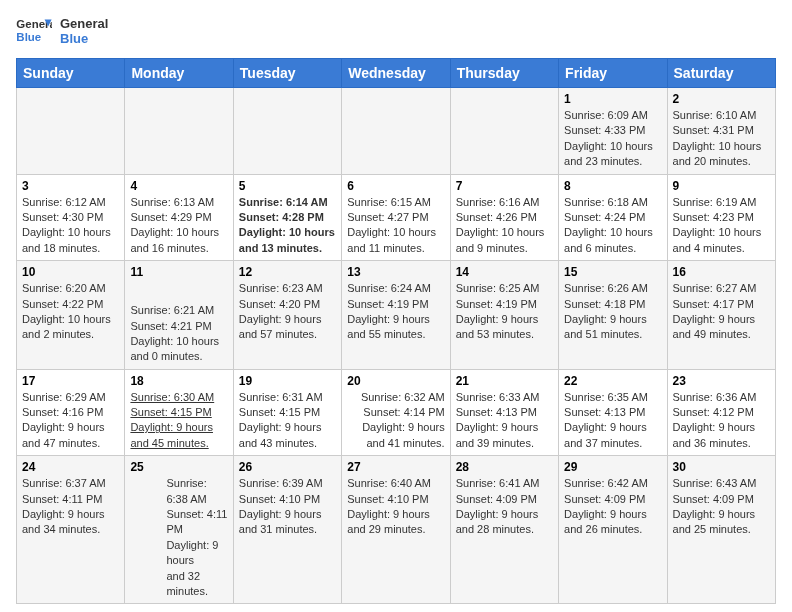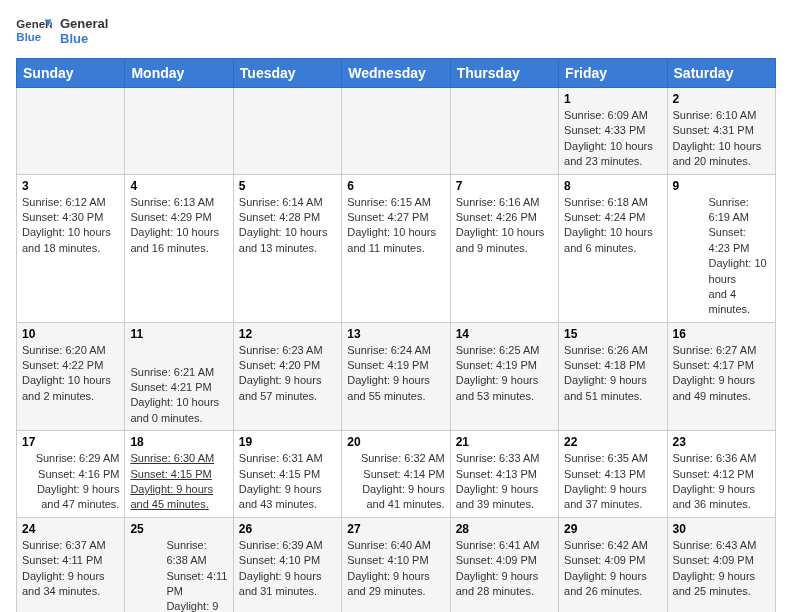--- a/index.html
+++ b/index.html
@@ -145,21 +145,21 @@
         </td>
         <td>
           <span class="day-num">4</span>
           <div class="day-info" style="white-space: pre-line;">Sunrise: 6:13 AM
 Sunset: 4:29 PM
 Daylight: 10 hours
 and 16 minutes.</div>
         </td>
         <td>
           <span class="day-num">5</span>
-          <div class="day-info" style="white-space: pre-line;">Sunrise: 6:14 AM
+          <div class="day-info" style="white-space: pre-line; font-weight: bold;">Sunrise: 6:14 AM
 Sunset: 4:28 PM
 Daylight: 10 hours
 and 13 minutes.</div>
         </td>
         <td>
           <span class="day-num">6</span>
           <div class="day-info" style="white-space: pre-line;">Sunrise: 6:15 AM
 Sunset: 4:27 PM
 Daylight: 10 hours
 and 11 minutes.</div>
@@ -173,21 +173,21 @@
         </td>
         <td>
           <span class="day-num">8</span>
           <div class="day-info" style="white-space: pre-line;">Sunrise: 6:18 AM
 Sunset: 4:24 PM
 Daylight: 10 hours
 and 6 minutes.</div>
         </td>
         <td>
           <span class="day-num">9</span>
-          <div class="day-info" style="white-space: pre-line; margin-left: 36px;">Sunrise: 6:19 AM
+          <div class="day-info" style="white-space: pre-line;">Sunrise: 6:19 AM
 Sunset: 4:23 PM
 Daylight: 10 hours
 and 4 minutes.</div>
         </td>
       </tr>
       <tr>
         <td>
           <span class="day-num">10</span>
           <div class="day-info" style="white-space: pre-line;">Sunrise: 6:20 AM
 Sunset: 4:22 PM
@@ -233,21 +233,21 @@
           <span class="day-num">16</span>
           <div class="day-info" style="white-space: pre-line;">Sunrise: 6:27 AM
 Sunset: 4:17 PM
 Daylight: 9 hours
 and 49 minutes.</div>
         </td>
       </tr>
       <tr>
         <td>
           <span class="day-num">17</span>
-          <div class="day-info" style="white-space: pre-line; text-align: right;">Sunrise: 6:29 AM
+          <div class="day-info" style="white-space: pre-line;">Sunrise: 6:29 AM
 Sunset: 4:16 PM
 Daylight: 9 hours
 and 47 minutes.</div>
         </td>
         <td>
           <span class="day-num">18</span>
           <div class="day-info" style="white-space: pre-line; text-decoration: underline;">Sunrise: 6:30 AM
 Sunset: 4:15 PM
 Daylight: 9 hours
 and 45 minutes.</div>

